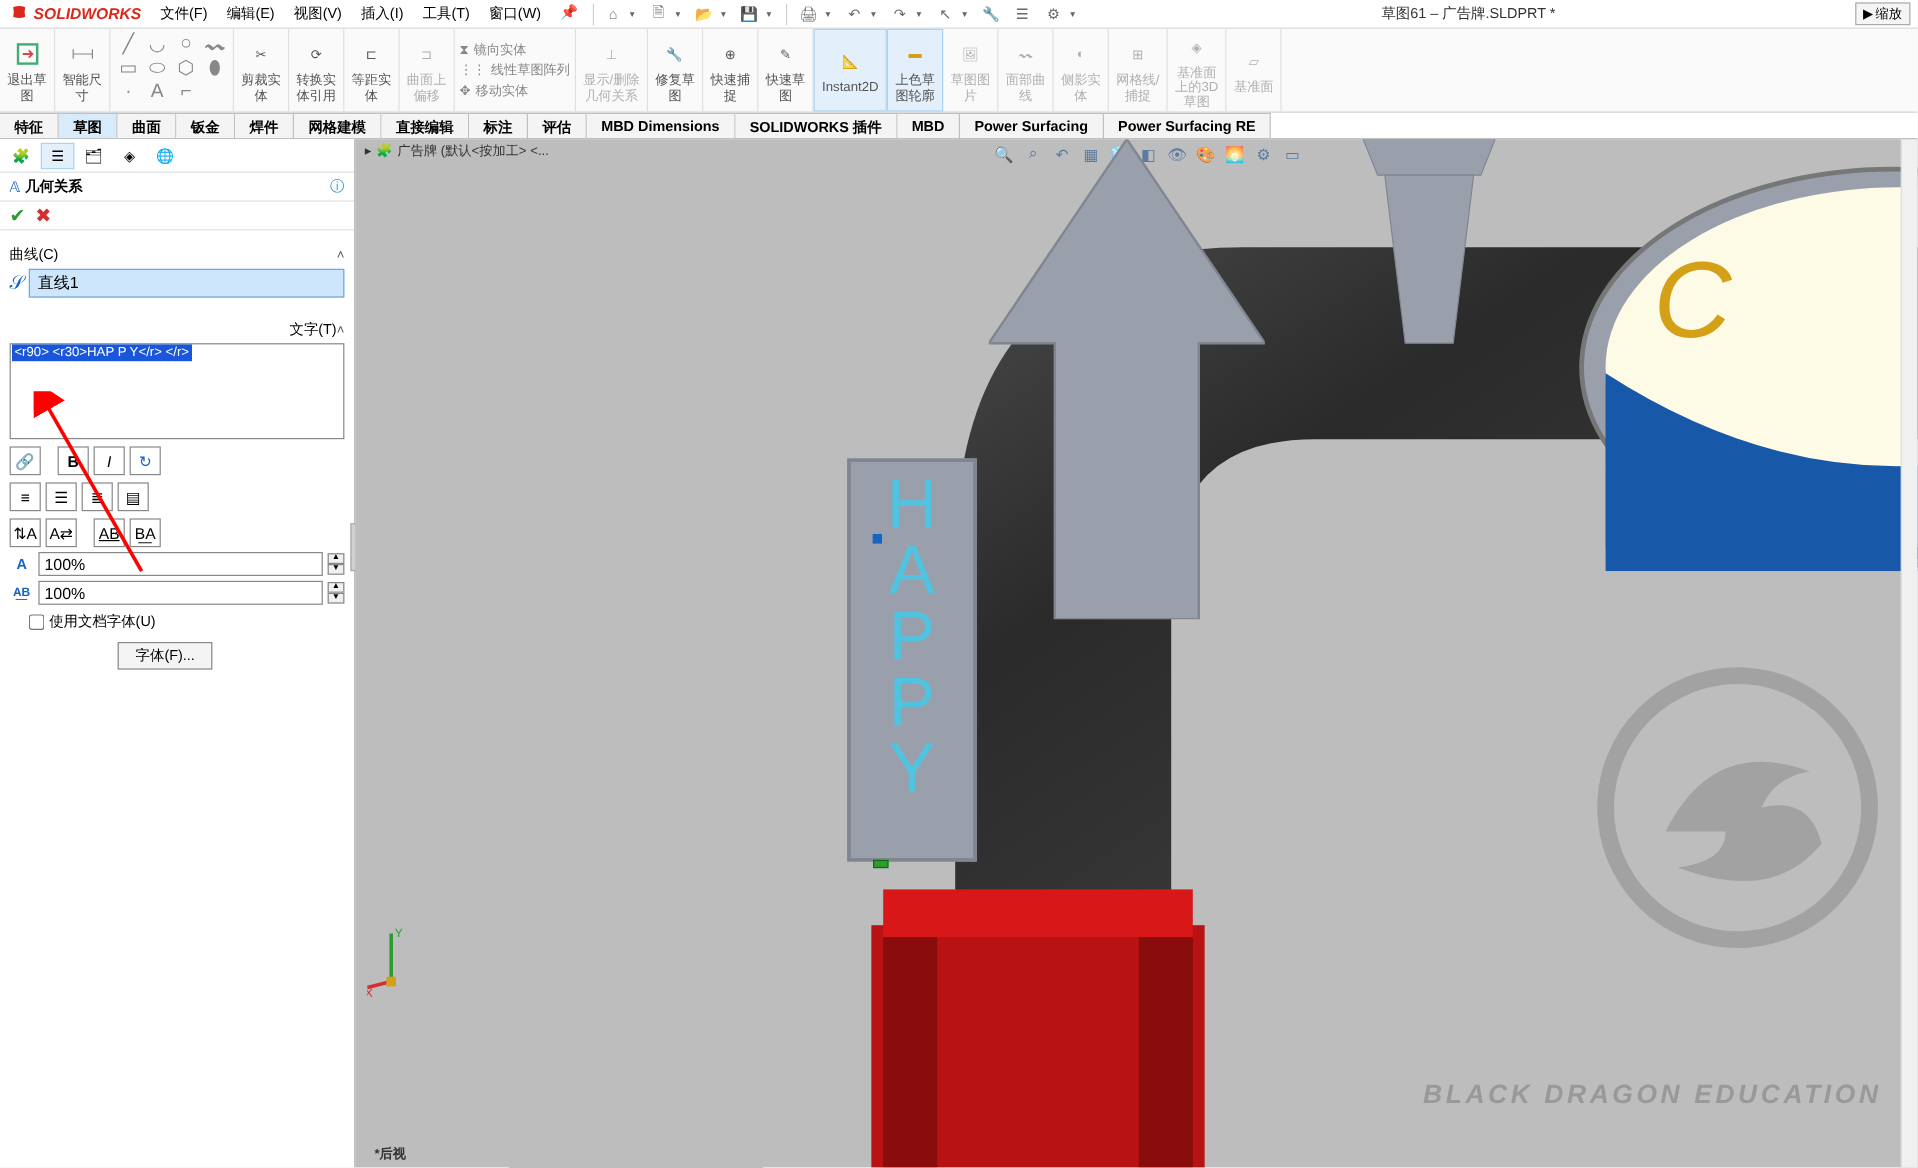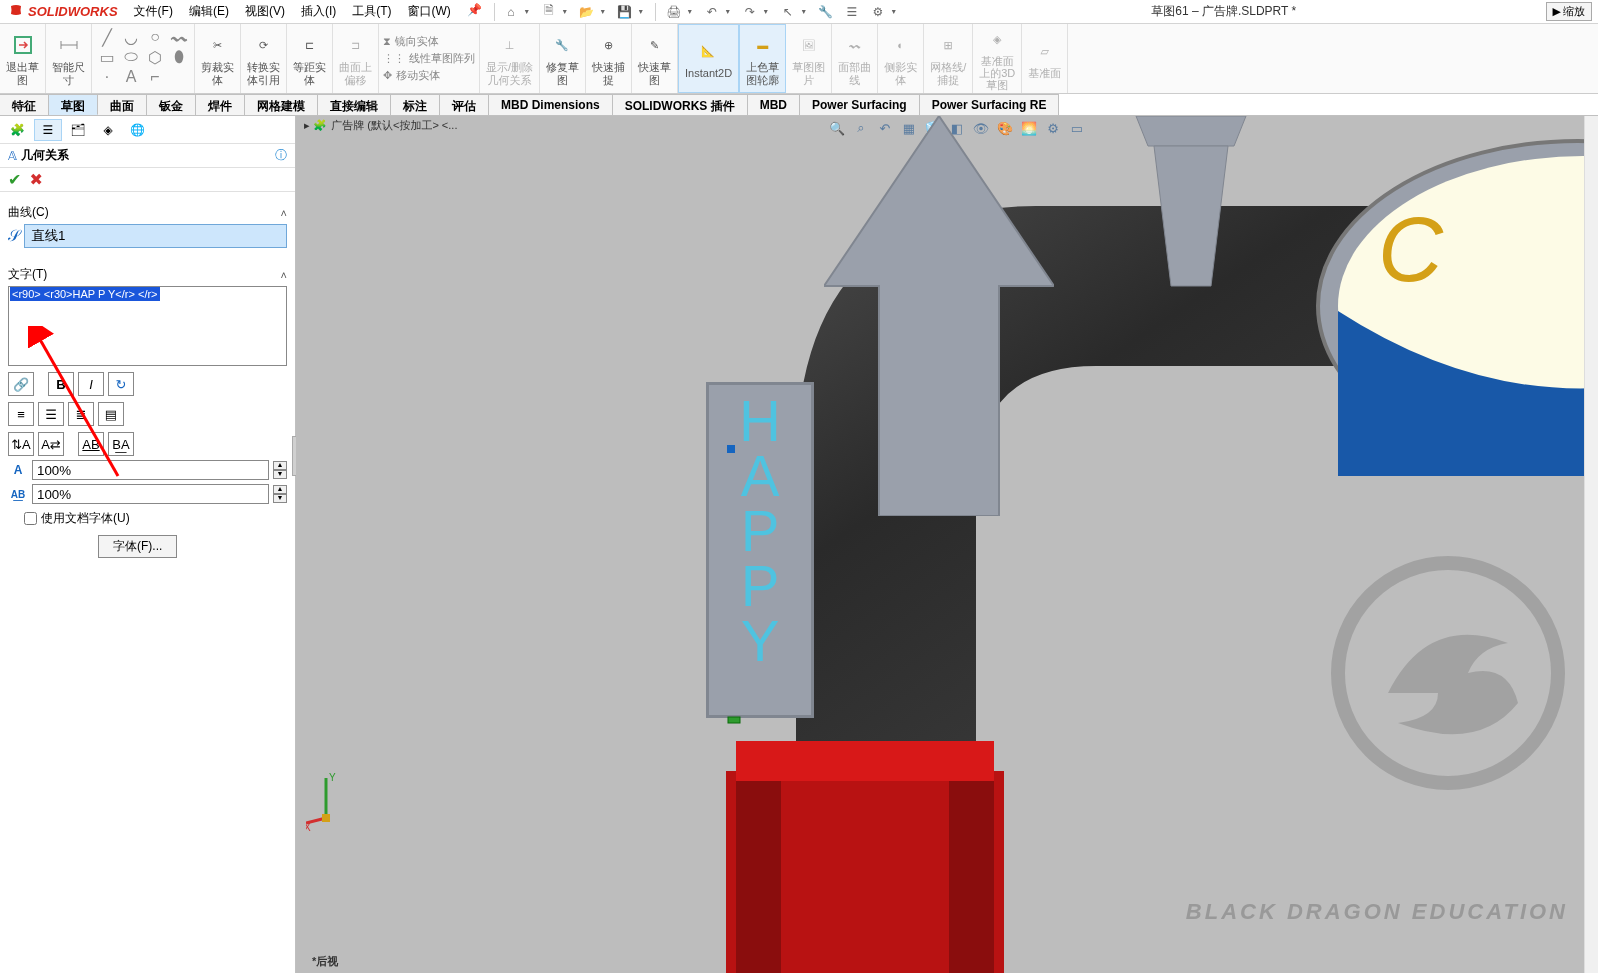--- a/index.html
+++ b/index.html
@@ -314,21 +314,21 @@
     <div class="panel-body">
       <div class="section-hdr">
           <span>曲线(C)</span>
           <span class="chev">˄</span>
         </div>
       <div class="curve-box">
         <span class="curve-icon">𝒮</span>
         <input class="curve-input" readonly="" value="直线1" style="">
       </div>
 
-      <div class="section-hdr" style="margin-top:18px;">
+      <div class="section-hdr" style="margin-top:18px;justify-content:flex-end;">
           <span>文字(T)</span>
           <span class="chev">˄</span>
         </div>
       <div style="position:relative;">
         <div class="text-area"><span class="text-sel">&lt;r90&gt; &lt;r30&gt;HAP P Y&lt;/r&gt; &lt;/r&gt;</span></div>
       </div>
 
       <div class="btn-row">
         <div class="btn-sm">🔗</div>
         <div style="width:6px"></div>

